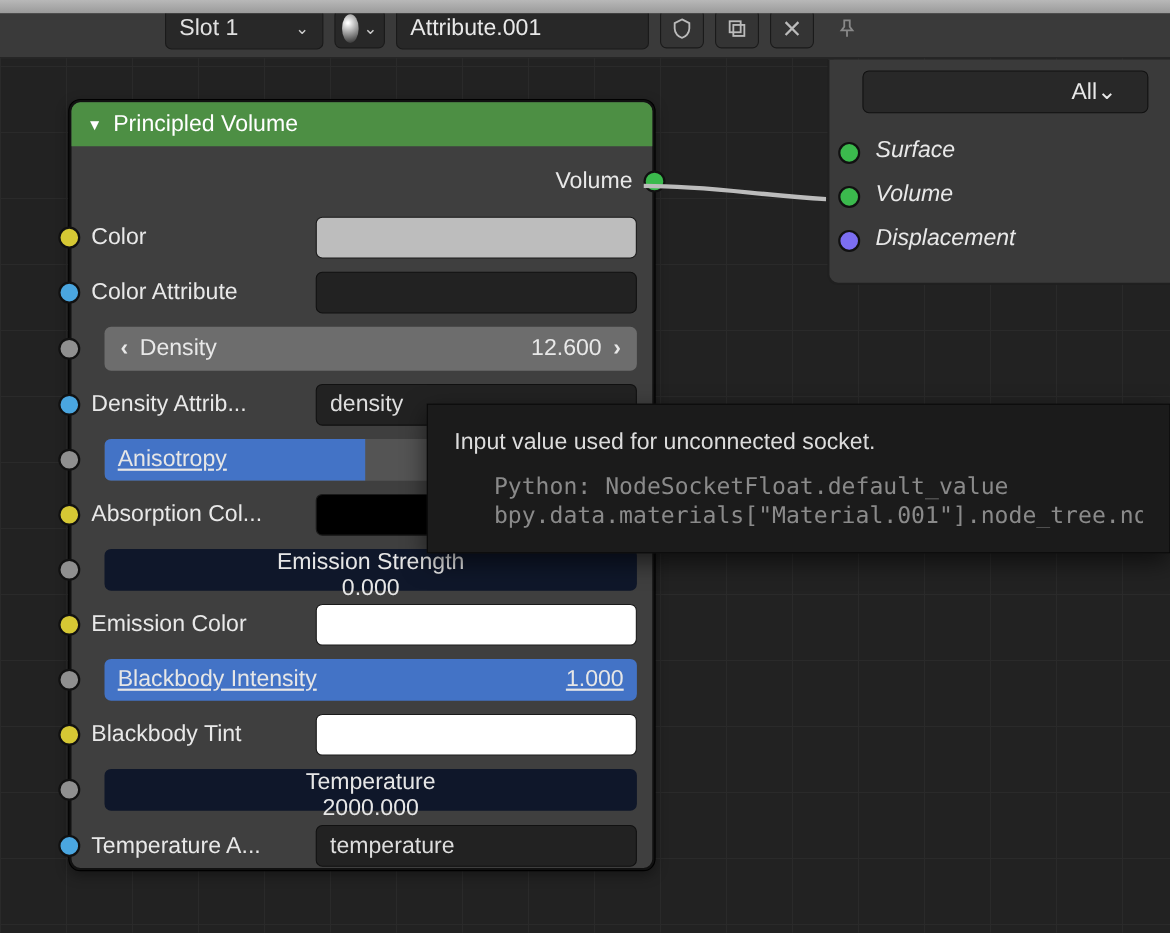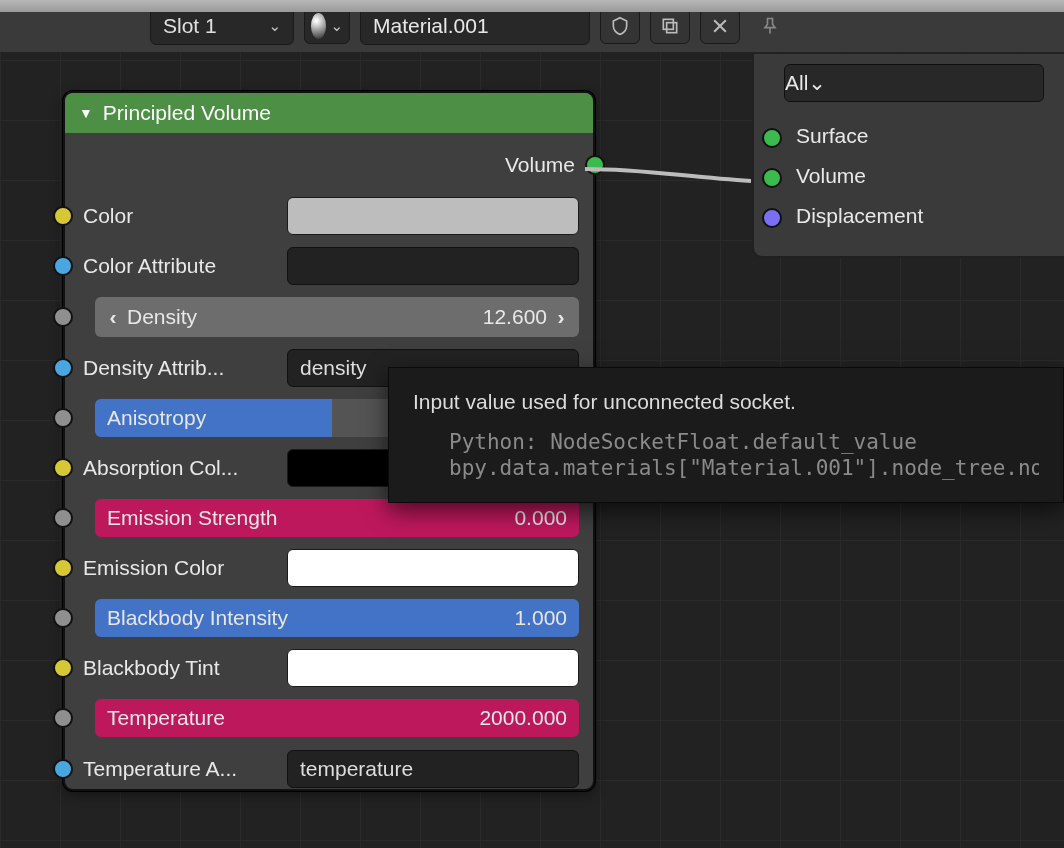--- a/index.html
+++ b/index.html
@@ -69,28 +69,29 @@
     width: 312px;
     background: #3a3a3a;
     border: 2px solid #202020;
     border-top: none;
     border-right: none;
     border-bottom-left-radius: 10px;
     padding: 10px 12px 20px 30px;
   }
   .out-dd {
     background: #282828; border-radius:6px; border:1px solid #111;
-    padding: 6px 0; display:flex; justify-content:flex-start; align-items:center;
+    padding: 6px 28px; display:flex; justify-content:flex-end; align-items:center;
     margin-bottom: 14px;
     width: 260px;
   }
   .out-row {
     display:flex; align-items:flex-end; gap:14px;
     padding: 8px 0;
     position: relative;
+    font-style: italic;
   }
   .sock {
     width: 20px; height: 20px; border-radius: 50%;
     border: 2px solid #111;
     flex-shrink: 0;
     margin-left: -22px;
   }
   .sock.green { background:#3bba4d; }
   .sock.purple { background:#7c6ef2; }
   
@@ -149,22 +150,22 @@
   }
   .num-full {
     flex:1; height:38px; border-radius:6px;
     display:flex; align-items:center;
     padding: 0 12px;
     color:#e6e6e6;
   }
   .num-full.indent { margin-left:12px; }
   .num-full .lab { flex:1; }
   .num-full .val { }
-  .num-plain { background:#be185d; }
-  .num-blue  { background:#4373c6; }
+  .num-plain { background:#0f172a;flex-direction:column; }
+  .num-blue  { background:#4373c6;text-decoration:underline; }
   .num-active {
     background:#6d6d6d; position:relative; padding:0 32px;
     flex:1; margin-left:12px; height:40px;
   }
   .num-active .chev-l, .num-active .chev-r {
     position:absolute; top:0; bottom:0; width:28px;
     display:flex; align-items:center; justify-content:center;
     color:#e8e8e8; font-weight:bold;
   }
   .num-active .chev-l { left:4px; }
@@ -205,21 +206,21 @@
 
 <div class="toolbar">
   <div class="dd slot-dd">
     <span>Slot 1</span>
     <span class="chev">⌄</span>
   </div>
   <div class="dd mat-icon-dd">
     <div class="mat-ball"></div>
     <span class="chev">⌄</span>
   </div>
-  <div class="mat-name">Material.001</div>
+  <div class="mat-name">Attribute.001</div>
   <div class="tb-btn">
     <svg class="tb-icon-svg" viewBox="0 0 24 24">
         <path fill="none" stroke="#bbb" stroke-width="2" d="M12 2 L20 6 V12 C20 17 16 21 12 22 C8 21 4 17 4 12 V6 Z"></path>
       </svg>
   </div>
   <div class="tb-btn">
     <svg class="tb-icon-svg" viewBox="0 0 24 24">
         <rect x="4" y="4" width="12" height="12" fill="none" stroke="#bbb" stroke-width="2"></rect>
         <rect x="8" y="8" width="12" height="12" fill="none" stroke="#bbb" stroke-width="2"></rect>
       </svg>

